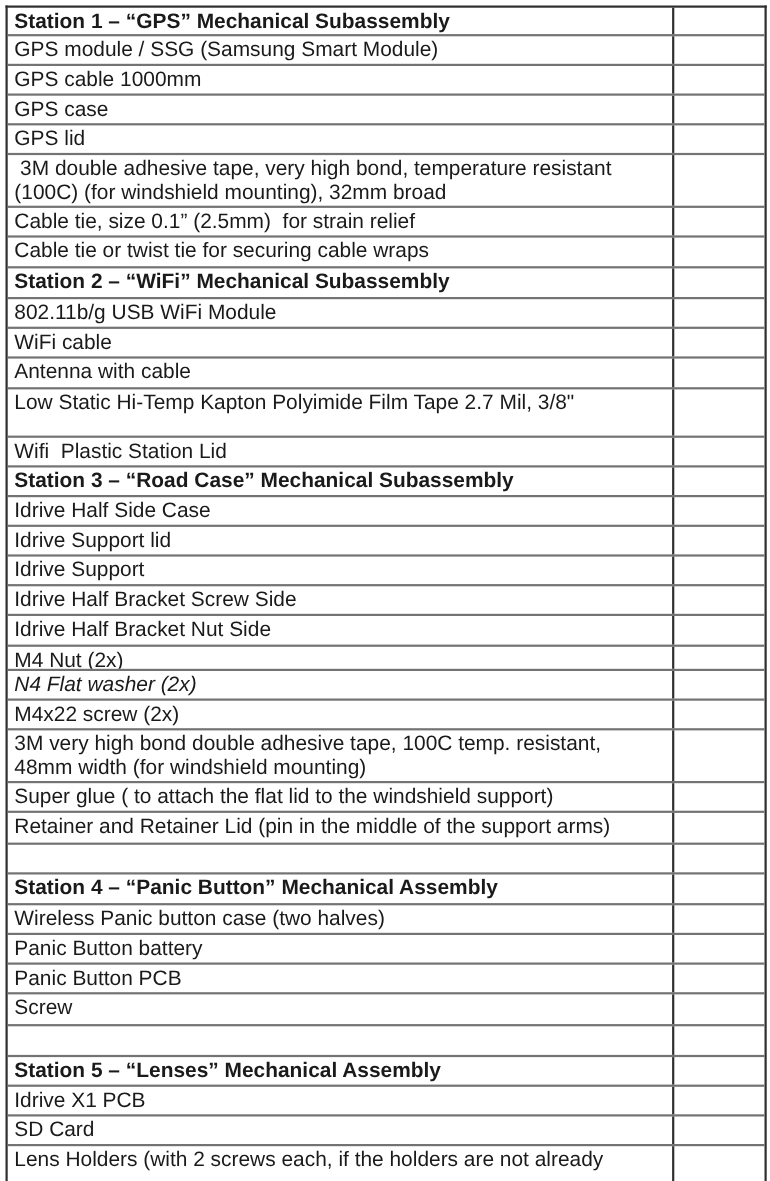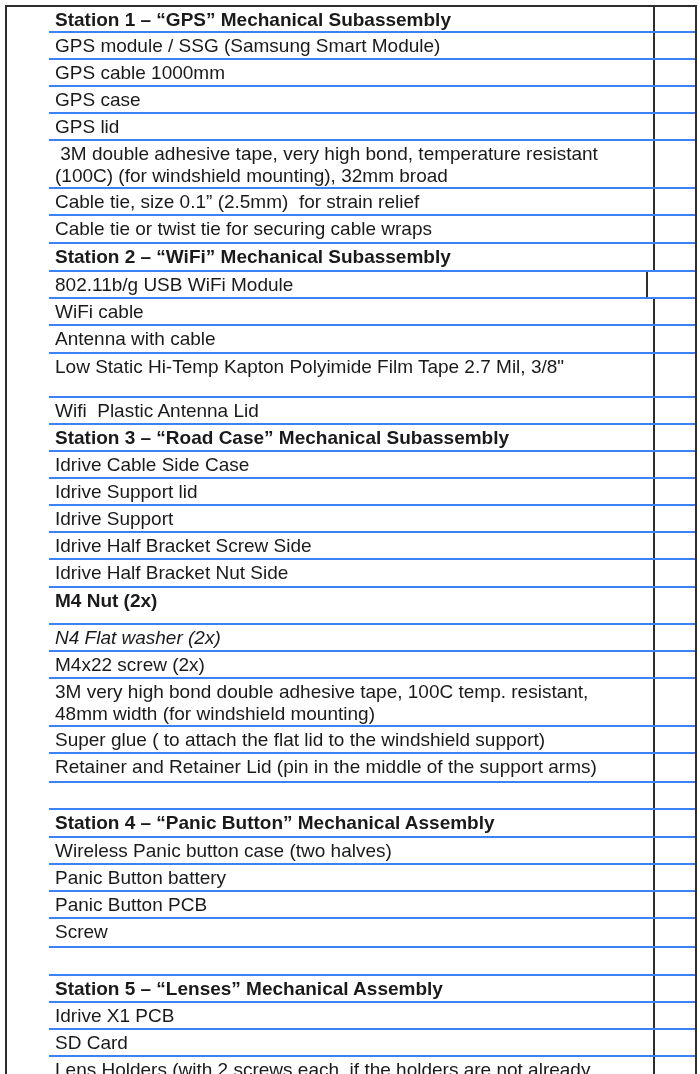--- a/index.html
+++ b/index.html
@@ -17,22 +17,21 @@
     top: 5px;
     width: 692px;
     box-sizing: border-box;
     border: 2px solid #2e2e2e;
     border-bottom: none;
     background: #ffffff;
   }
   .row {
     display: flex;
     box-sizing: border-box;
-    border-bottom: 2px solid #3b82f6;
-    margin-left: 42px;
+    border-bottom: 2px solid #737373;
   }
   .cell {
     box-sizing: border-box;
     padding: 2px 6px;
     font-size: 19px;
     line-height: 22px;
     color: #1a1a1a;
     white-space: pre-wrap;
     overflow: hidden;
   }
@@ -99,48 +98,48 @@
     </div>
     <div class="row" style="height: 28px; justify-content: space-between;">
       <div class="cell item">Antenna with cable</div>
       <div class="cell check"></div>
     </div>
     <div class="row" style="height: 44px; justify-content: flex-end;">
       <div class="cell item">Low Static Hi-Temp Kapton Polyimide Film Tape 2.7 Mil, 3/8"</div>
       <div class="cell check"></div>
     </div>
     <div class="row" style="height: 27px;">
-      <div class="cell item">Wifi  Plastic Antenna Lid</div>
+      <div class="cell item">Wifi  Plastic Station Lid</div>
       <div class="cell check"></div>
     </div>
     <div class="row bold" style="height: 27px;">
       <div class="cell item">Station 3 – “Road Case” Mechanical Subassembly</div>
       <div class="cell check"></div>
     </div>
     <div class="row" style="height: 27px;">
-      <div class="cell item">Idrive Cable Side Case</div>
+      <div class="cell item">Idrive Half Side Case</div>
       <div class="cell check"></div>
     </div>
     <div class="row" style="height: 27px;">
       <div class="cell item">Idrive Support lid</div>
       <div class="cell check"></div>
     </div>
     <div class="row" style="height: 27px;">
       <div class="cell item">Idrive Support</div>
       <div class="cell check"></div>
     </div>
     <div class="row" style="height: 27px;">
       <div class="cell item">Idrive Half Bracket Screw Side</div>
       <div class="cell check"></div>
     </div>
     <div class="row" style="height: 28px;">
       <div class="cell item">Idrive Half Bracket Nut Side</div>
       <div class="cell check"></div>
     </div>
-    <div class="row" style="height: 37px; font-weight: bold;">
+    <div class="row" style="height: 22px;">
       <div class="cell item">M4 Nut (2x)</div>
       <div class="cell check"></div>
     </div>
     <div class="row" style="height: 27px; font-style: italic;">
       <div class="cell item">N4 Flat washer (2x)</div>
       <div class="cell check"></div>
     </div>
     <div class="row" style="height: 27px;">
       <div class="cell item">M4x22 screw (2x)</div>
       <div class="cell check"></div>

